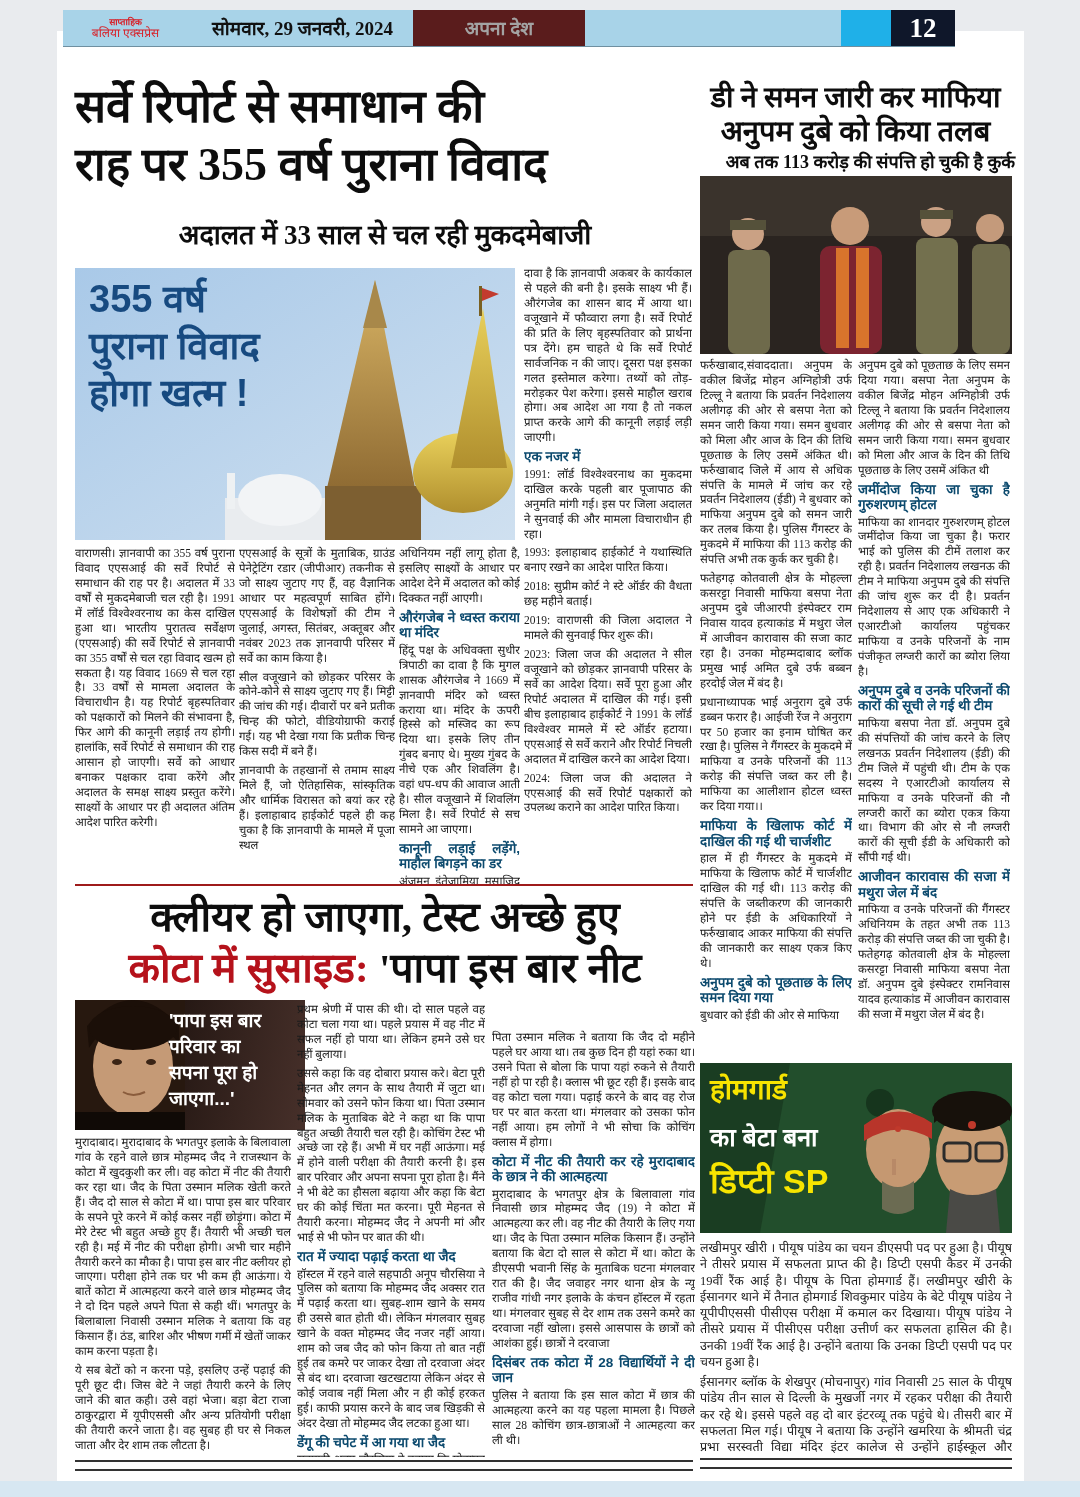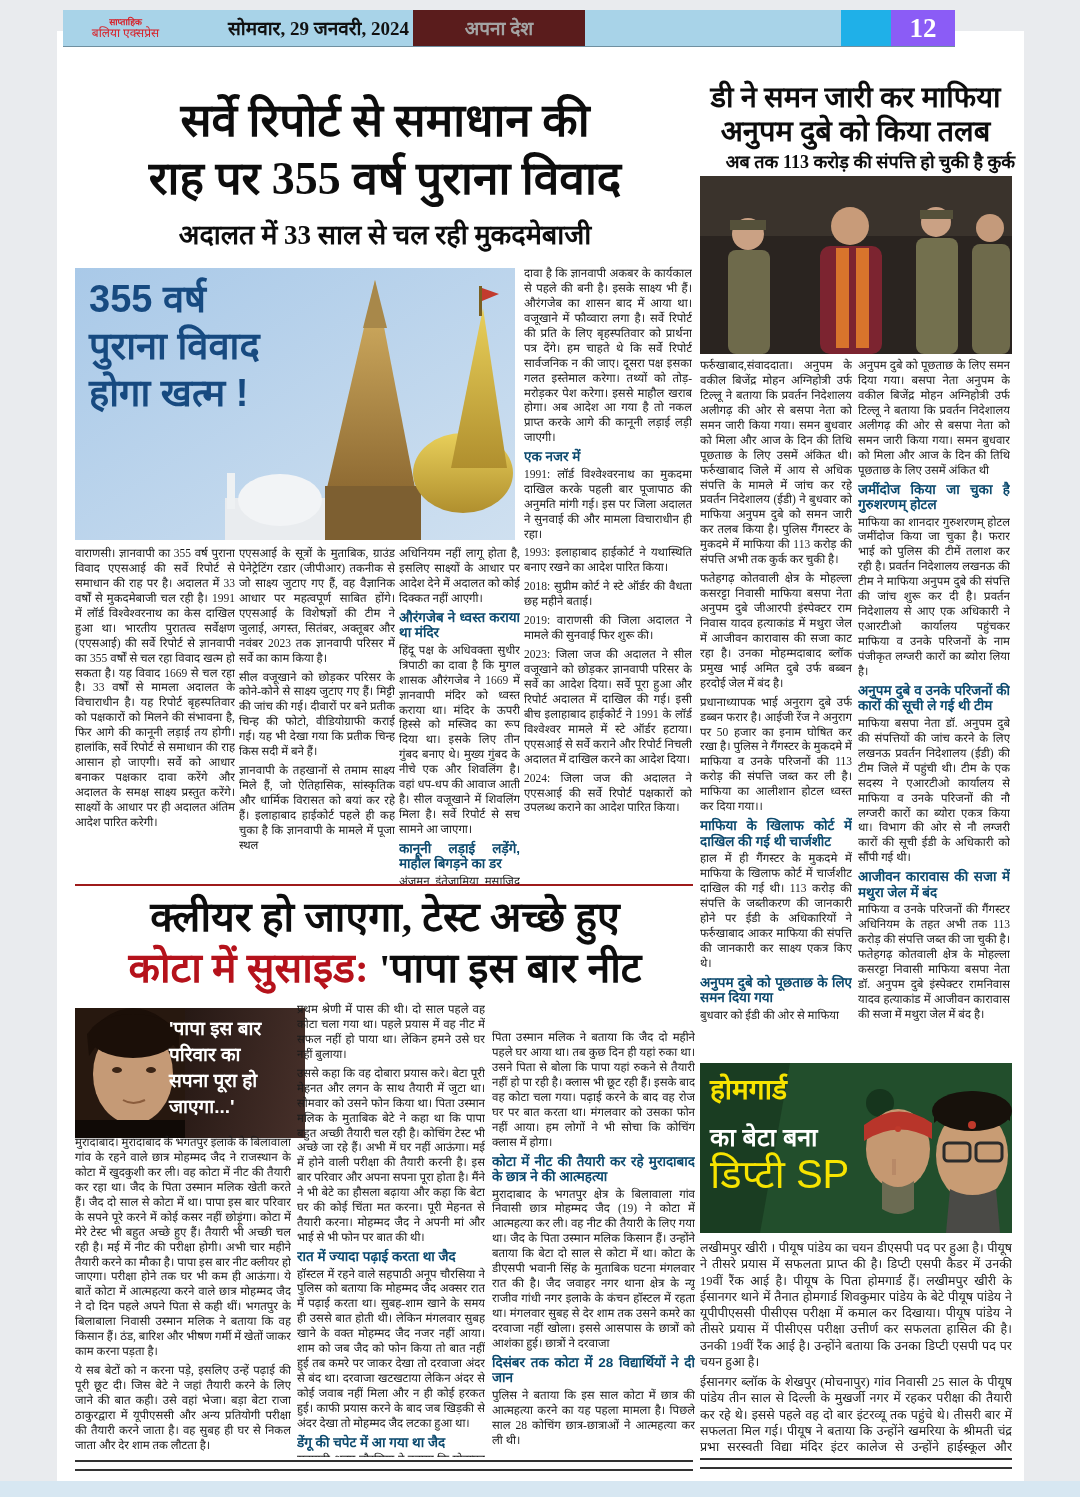--- a/index.html
+++ b/index.html
@@ -10,69 +10,69 @@
 
   
   .hbar{left:63px;top:10px;width:892px;height:36px;background:#a8d3e8;border-bottom:1px solid #6f8fa0;display:flex;align-items:center;}
   .masthead{width:125px;text-align:center;line-height:1;}
   .masthead .small{font-size:9px;color:#d81f26;font-weight:bold;display:block;}
   .masthead .big{font-size:12px;color:#d81f26;font-weight:normal;display:block;}
   .edate{font-size:19px;font-weight:bold;color:#111;margin-left:24px;}
   .section-box{position:absolute;left:350px;top:0;height:36px;width:172px;background:#5a1c1c;color:#a3a3a3;
     display:flex;align-items:center;justify-content:center;font-size:19px;font-weight:bold;}
   .cyan-box{position:absolute;right:64px;top:0;width:50px;height:36px;background:#1fb0e8;}
-  .pageno-box{position:absolute;right:0;top:0;width:64px;height:36px;background:#8b5cf6;color:#fff;
+  .pageno-box{position:absolute;right:0;top:0;width:64px;height:36px;background:#0f172a;color:#fff;
     display:flex;align-items:center;justify-content:center;font-size:27px;font-weight:bold;}
 
   
-  .lead-head{left:75px;top:92px;width:620px;text-align:center;font-weight:bold;color:#0d0d0d;
+  .lead-head{left:75px;top:78px;width:620px;text-align:left;font-weight:bold;color:#0d0d0d;
     font-size:46px;line-height:58px;}
   .lead-sub{left:75px;top:215px;width:620px;text-align:center;font-weight:bold;color:#0d0d0d;font-size:27px;}
   .ed-head{left:698px;top:80px;width:315px;text-align:center;font-weight:bold;color:#0d0d0d;font-size:29px;line-height:34px;}
   .ed-sub{left:713px;top:149px;width:315px;text-align:center;font-weight:bold;color:#0d0d0d;font-size:18px;}
 
   
   .bodytext{font-size:11.5px;line-height:1.3;color:#1c1c1c;text-align:justify;overflow:hidden;}
   .bodytext p{margin:0 0 4px 0;}
   .bodytext h4{margin:4px 0 2px 0;font-size:13.5px;line-height:1.15;color:#0c4a6e;
      font-family:"Liberation Sans","DejaVu Sans",sans-serif;}
 
   .rule-red{height:2px;background:#9e1b1b;}
   .dbl-rule{height:7px;border-top:2px solid #333;border-bottom:2px solid #333;}
 
   
   .kota-head{left:75px;top:892px;width:620px;text-align:center;font-weight:bold;font-size:41px;line-height:51px;color:#0d0d0d;}
   .kota-head .red{color:#b5121b;}
 
   
-  .quote-box{left:75px;top:1000px;width:230px;height:130px;background:linear-gradient(100deg,#241713 40%,#47302a 100%);overflow:hidden;margin-top:8px;}
+  .quote-box{left:75px;top:1000px;width:230px;height:130px;background:linear-gradient(100deg,#241713 40%,#47302a 100%);overflow:hidden;}
   .quote-text{position:absolute;right:8px;top:8px;width:128px;color:#fff;font-weight:bold;font-size:19px;line-height:26px;
     font-family:"Liberation Sans","DejaVu Sans",sans-serif;}
 
   
   .hg-box{left:700px;top:1063px;width:312px;height:170px;background:linear-gradient(120deg,#173c20,#2c5a33 55%,#1c4426);overflow:hidden;}
   .hg-t1{position:absolute;left:10px;top:6px;font-size:28px;font-weight:bold;color:#f7e400;
      font-family:"Liberation Sans","DejaVu Sans",sans-serif;}
   .hg-t2{position:absolute;left:10px;top:56px;font-size:25px;font-weight:bold;color:#ffffff;
      font-family:"Liberation Sans","DejaVu Sans",sans-serif;}
-  .hg-t3{position:absolute;left:10px;top:82px;font-size:40px;font-weight:normal;color:#f7e400;
+  .hg-t3{position:absolute;left:10px;top:94px;font-size:34px;font-weight:bold;color:#f7e400;
      font-family:"Liberation Sans","DejaVu Sans",sans-serif;}
 
   .overlay-title{position:absolute;left:14px;top:8px;font-weight:bold;color:#174a80;font-size:38px;line-height:47px;
      font-family:"Liberation Sans","DejaVu Sans",sans-serif;}
 
   .band{left:0;top:1481px;width:1080px;height:16px;background:#d7e7f2;position:absolute;}
 </style>
 </head>
 <body>
 
 <div id="canvas">
   <div class="page"></div>
 
-  <div class="abs hbar" style="position:absolute;gap:16px;">
+  <div class="abs hbar" style="position:absolute;">
     <div class="masthead">
       <span class="small">साप्ताहिक</span>
       <span class="big">बलिया एक्सप्रेस</span>
     </div>
     <div class="edate">सोमवार, 29 जनवरी, 2024</div>
     <div class="section-box">अपना देश</div>
     <div class="cyan-box"></div>
     <div class="pageno-box">12</div>
   </div>
 

